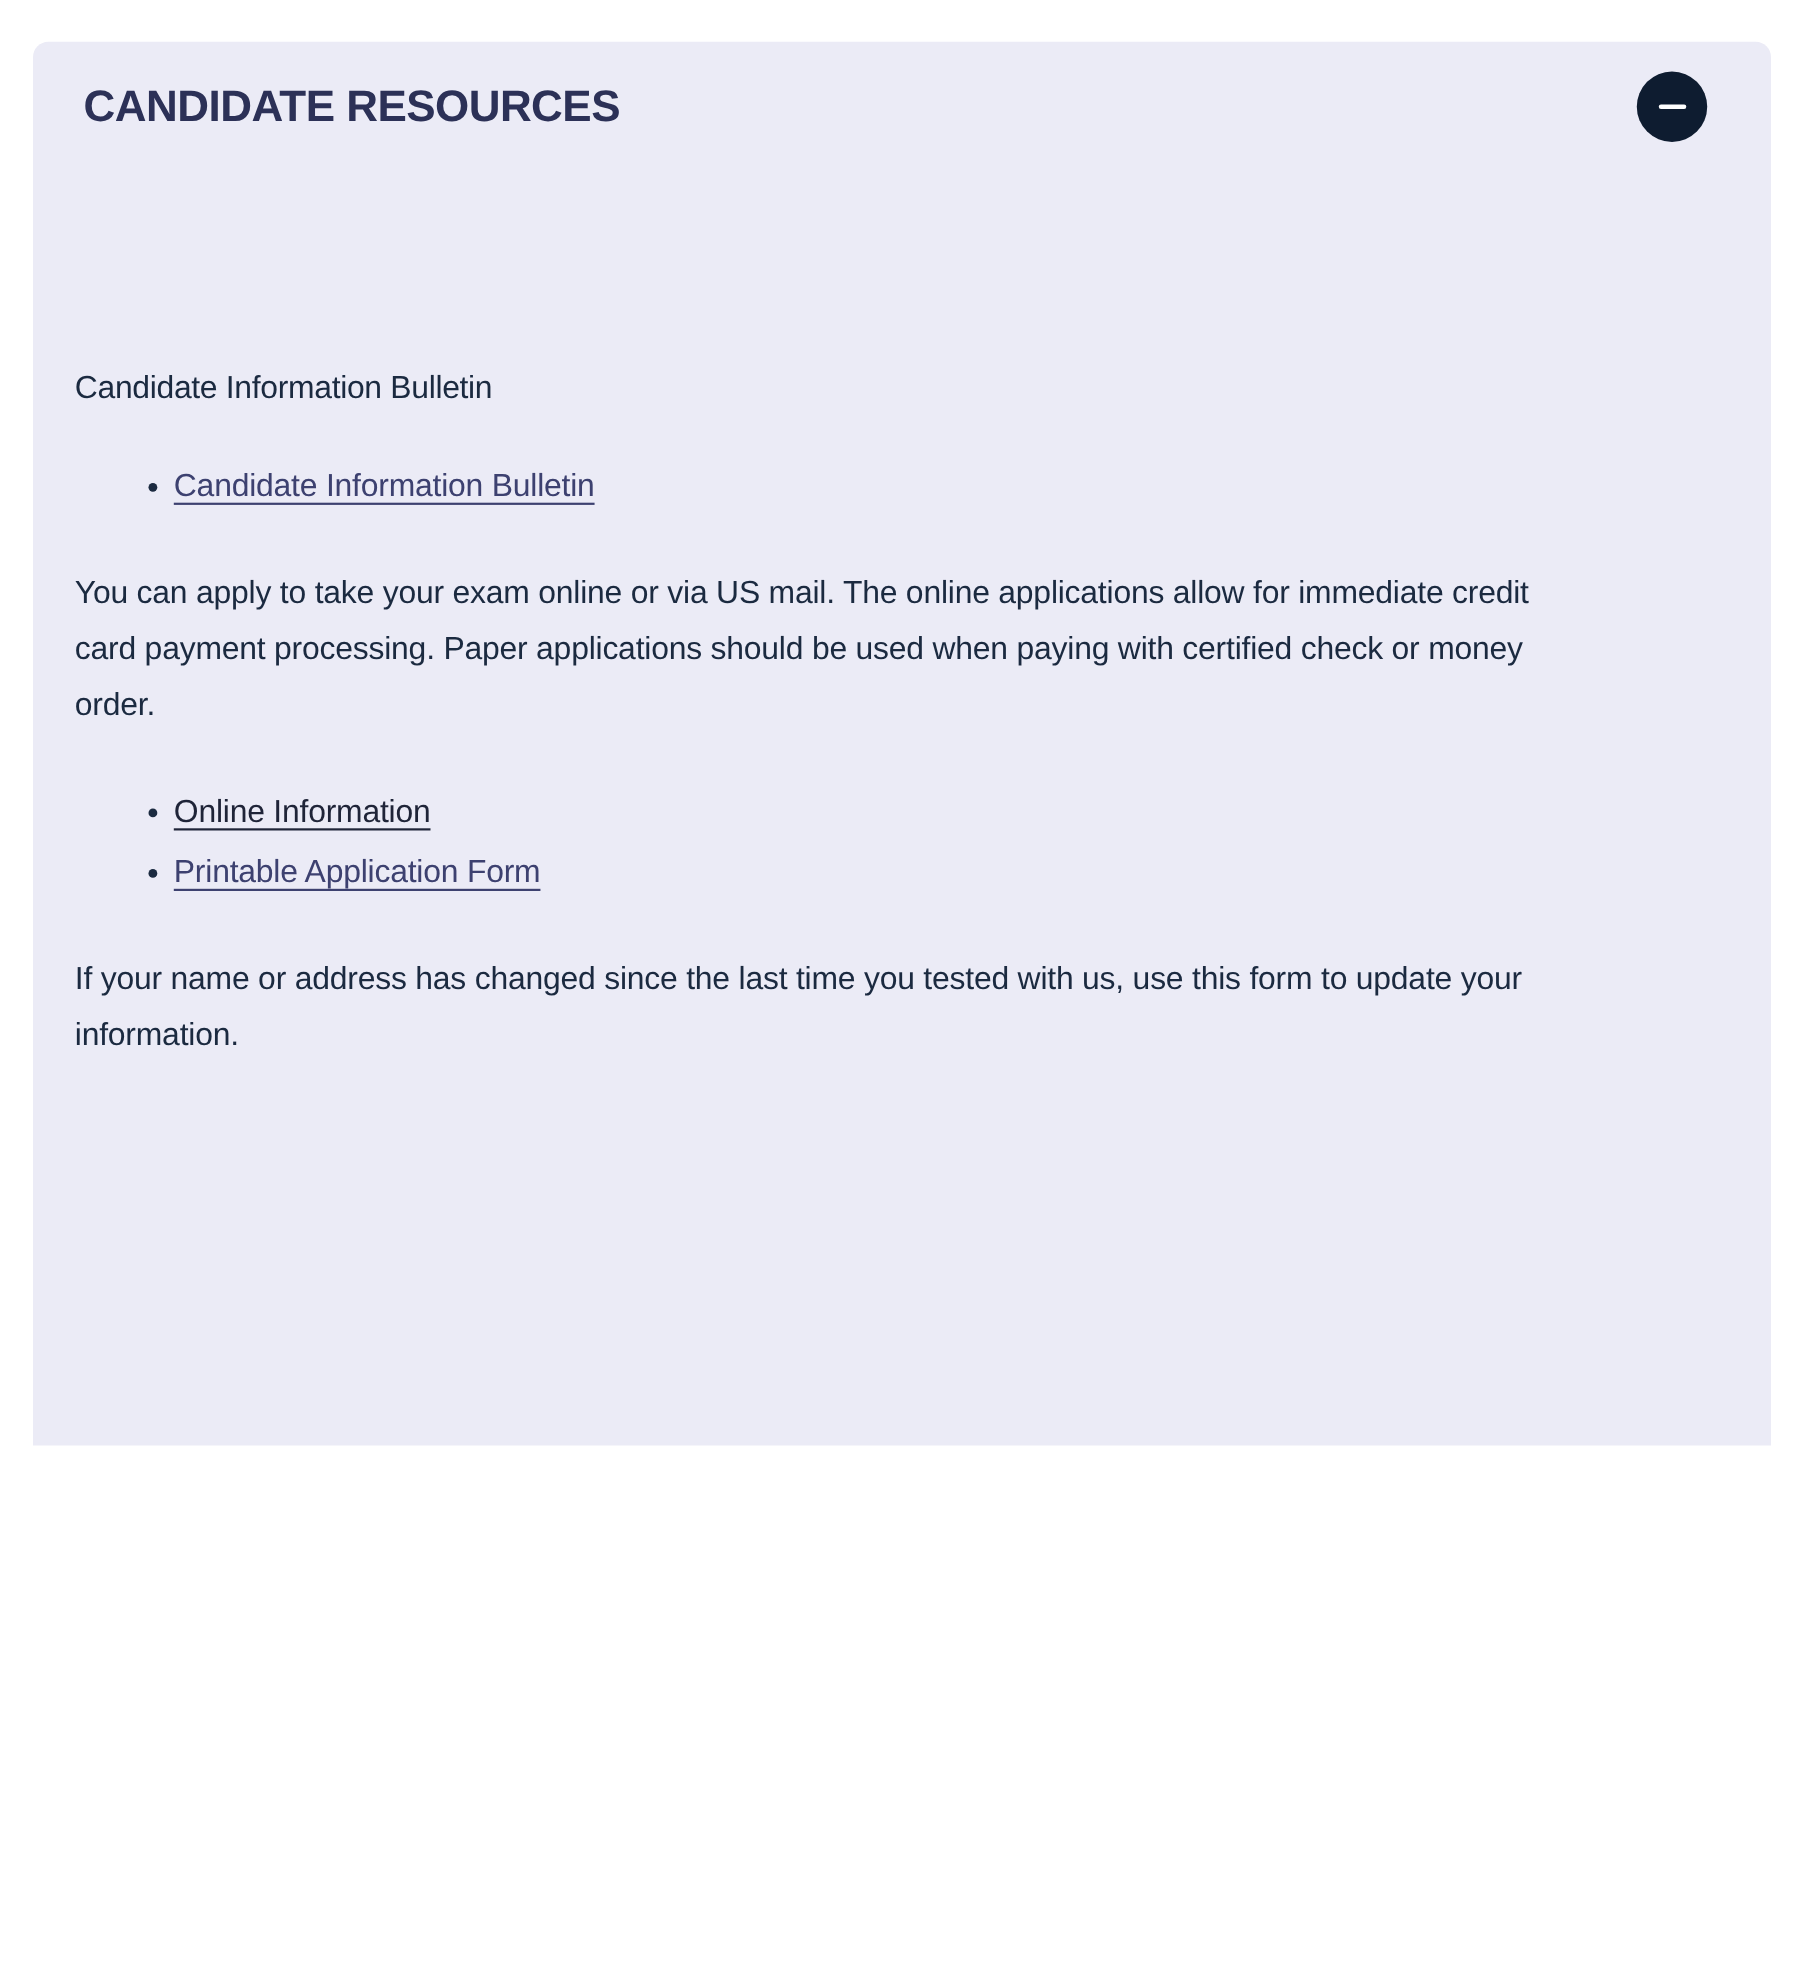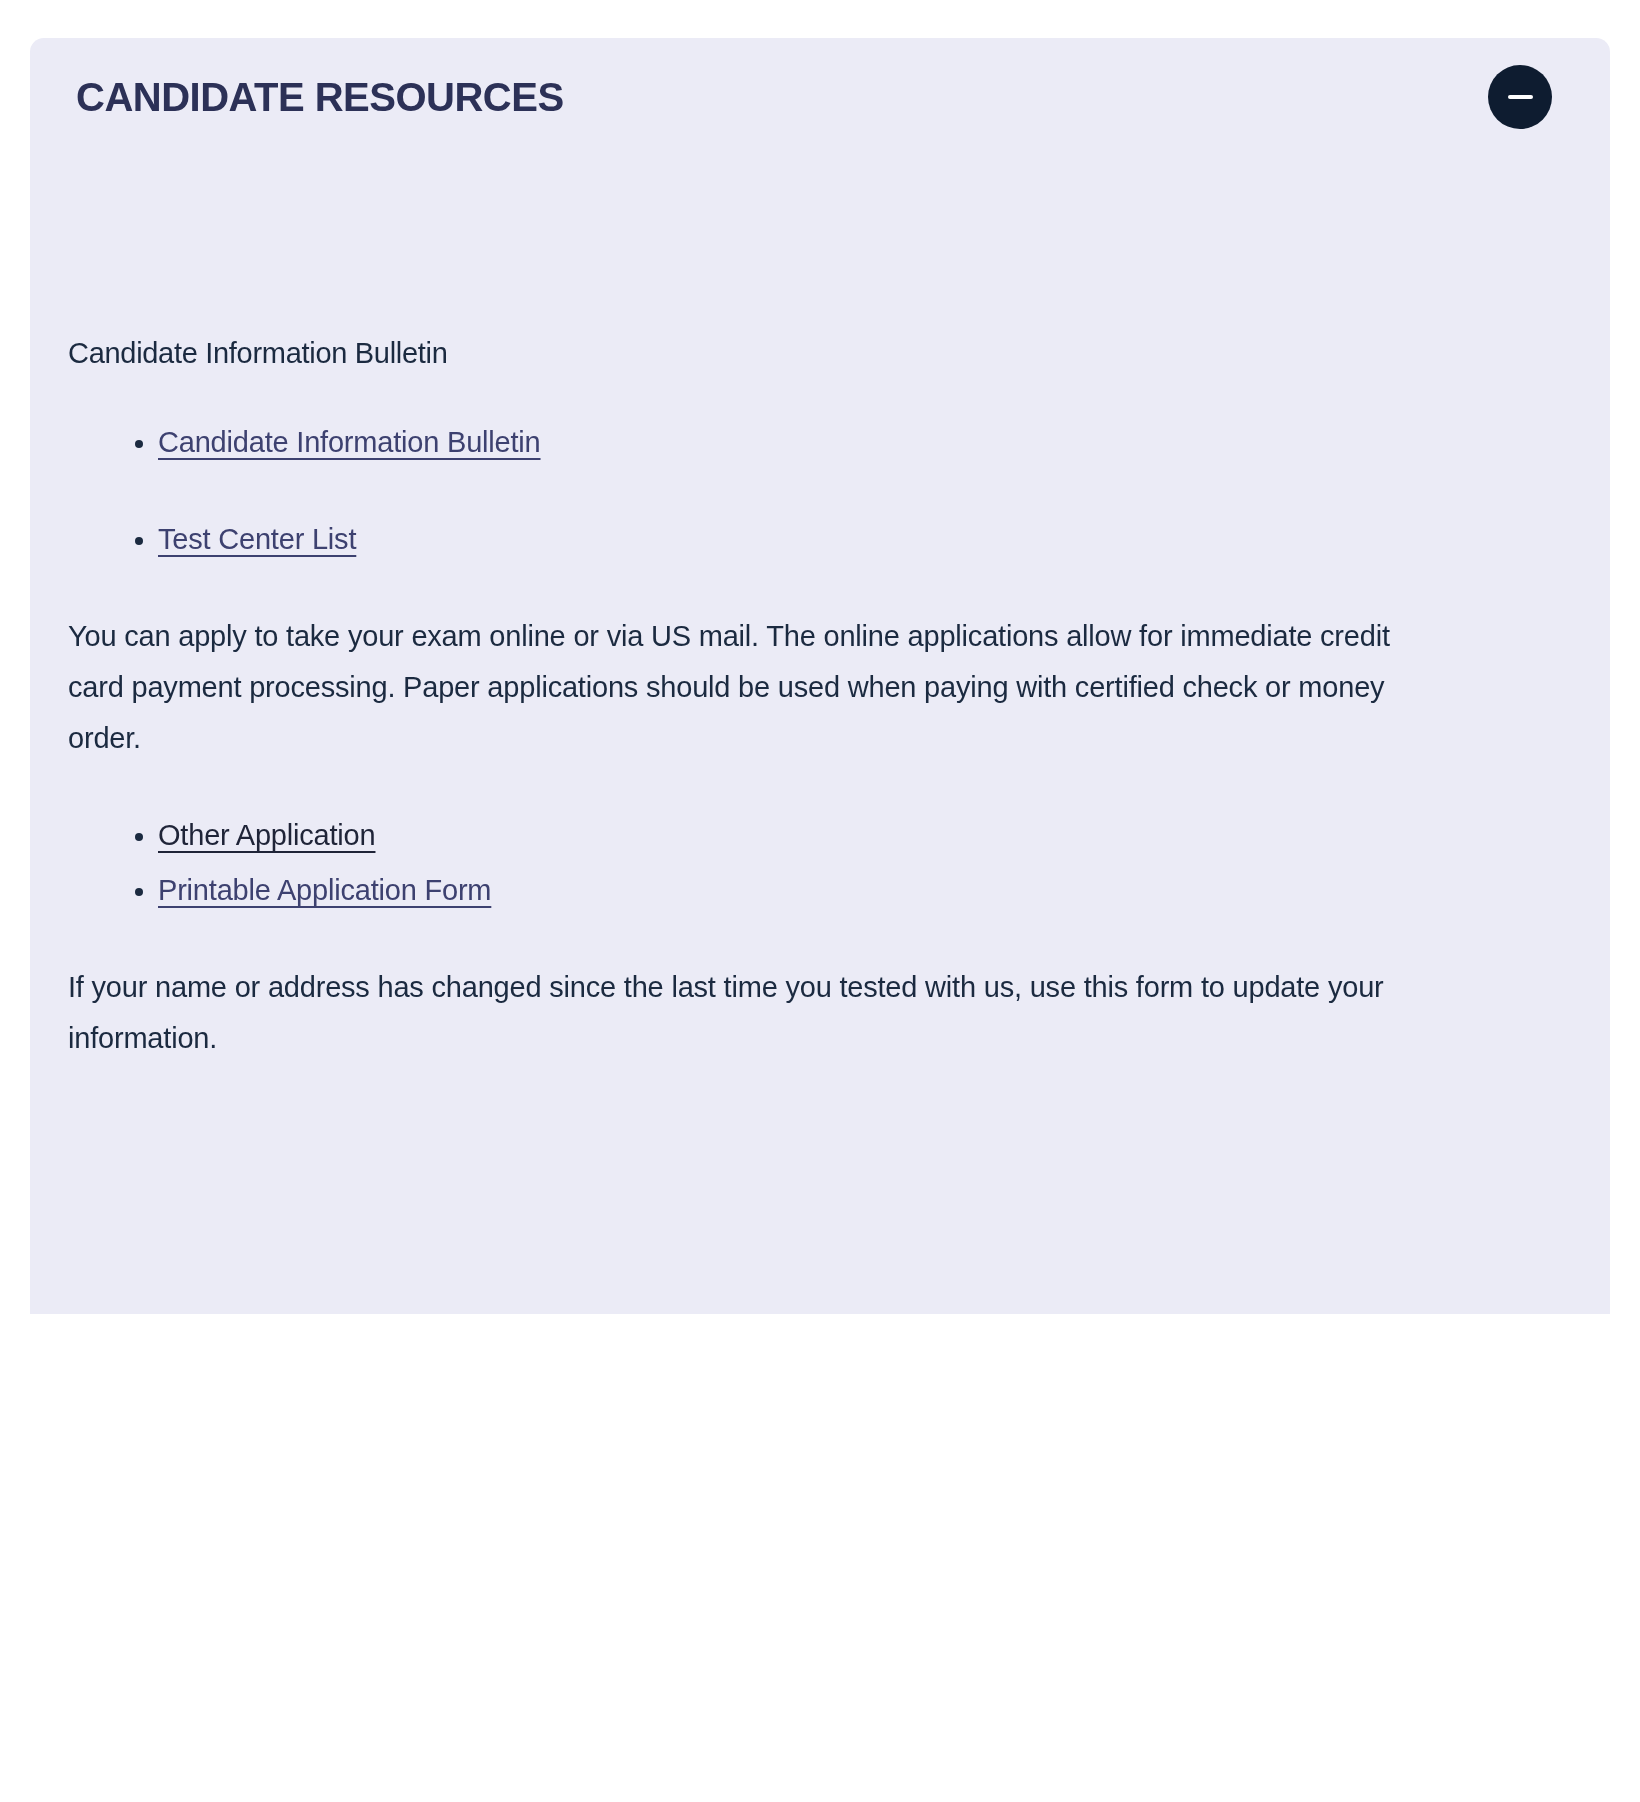--- a/index.html
+++ b/index.html
@@ -126,31 +126,26 @@
 
 
     <ul>
       <li>
         <a>Candidate Information Bulletin</a>
       </li>
     </ul>
 
 
 
-    <ul>
-      <li>
-        <a>Test Center List</a>
-      </li>
-    </ul>
 
     <p>You can apply to take your exam online or via US mail. The online applications allow for immediate credit card payment processing. Paper applications should be used when paying with certified check or money order.</p>
 
     <ul>
       <li>
-        <a class="link-dark">Other Application</a>
+        <a class="link-dark">Online Information</a>
       </li>
       <li>
         <a>Printable Application Form</a>
       </li>
     </ul>
 
     <p>If your name or address has changed since the last time you tested with us, use this form to update your information.</p>
 
 
   </div>

